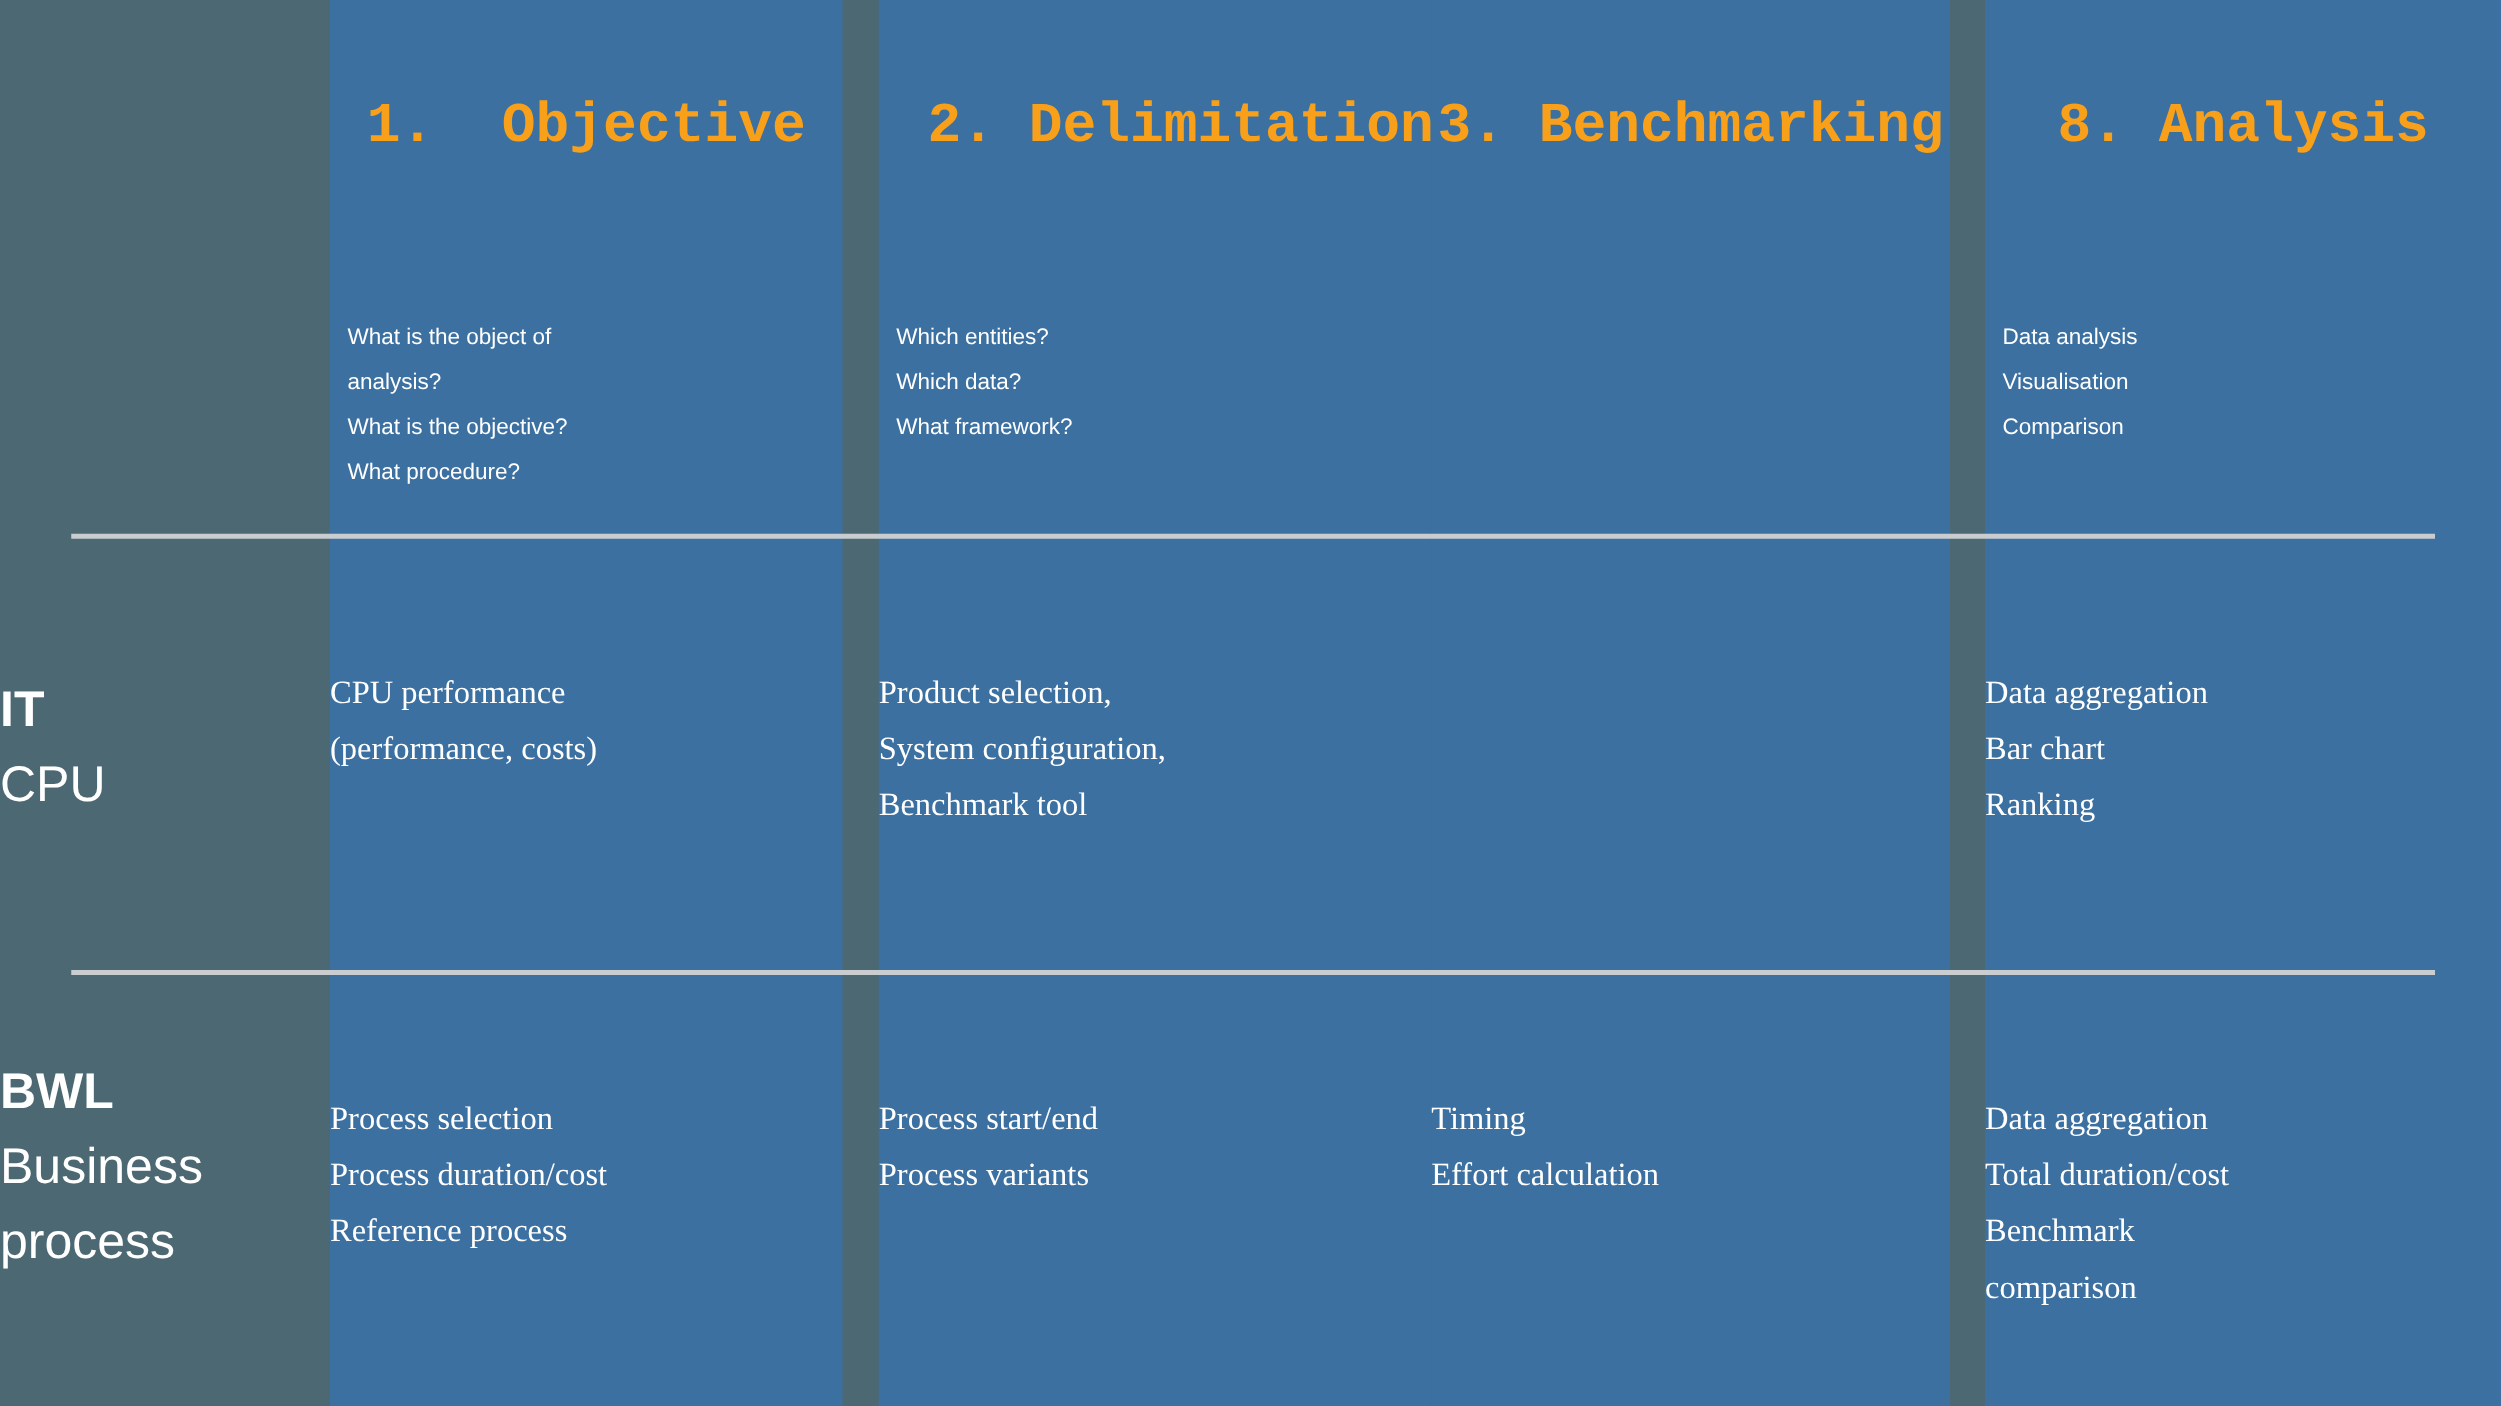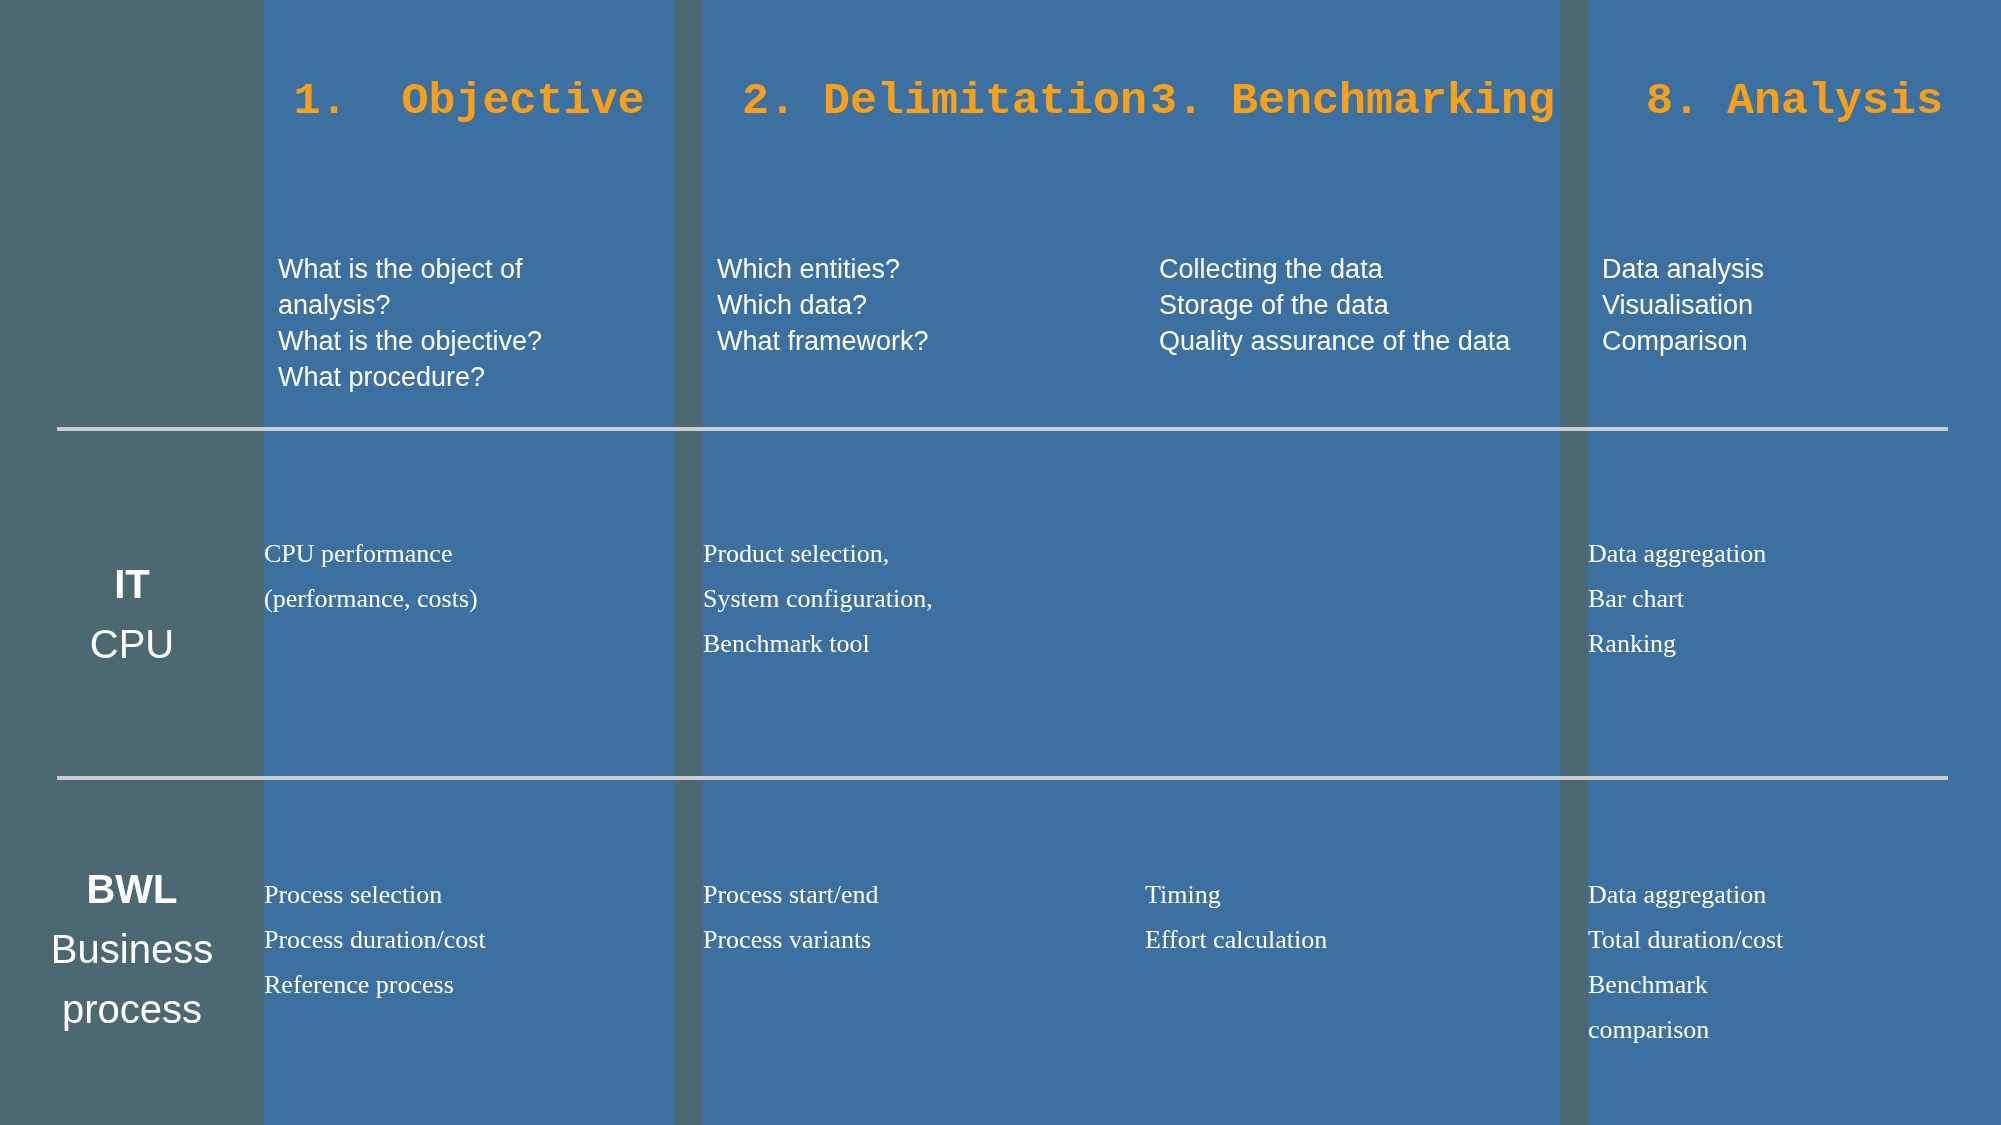--- a/index.html
+++ b/index.html
@@ -25,35 +25,34 @@
   .col-title{
     position:absolute;top:76px;left:0;right:0;
     text-align:center;
     font-size:45px;font-weight:700;
     color:var(--accent);
     white-space:pre-wrap;
     font-family:Liberation Mono, monospace;
   }
   .col-questions{
     position:absolute;top:251px;left:14px;right:10px;
-    font-size:27px;line-height:36px;
+    font-size:18px;line-height:36px;
     text-align:left;
   }
   .cell{
     position:absolute;left:0;right:0;
     text-align:left;
     font-size:26px;line-height:45px;font-family:Liberation Serif, serif;
   }
   .cell-it{top:531px;}
   .cell-bwl{top:872px;}
   .lines{white-space:pre-line;}
   .row-label{
     position:absolute;left:0;width:264px;
-    text-align:center;
-    font-size:40px;line-height:60px;margin-top:16px;
+    font-size:40px;line-height:60px;
   }
   .row-label-it{top:538px;}
   .row-label-bwl{top:843px;}
   .row-label .bold-line{display:block;font-weight:700;}
   .divider{
     position:absolute;left:57px;width:1891px;height:4px;
     background:var(--divider);
   }
   .divider-top{top:427px;}
   .divider-bottom{top:776px;}
@@ -83,23 +82,20 @@
 What framework?</div>
     <div class="cell cell-it lines">Product selection,
 System configuration,
 Benchmark tool</div>
     <div class="cell cell-bwl lines">Process start/end
 Process variants</div>
   </div>
 
   <div class="col-panel" style="left:1145px;width:415px;">
     <div class="col-title">3. Benchmarking</div>
-    <div class="col-questions lines">Collecting the data
-Storage of the data
-Quality assurance of the data</div>
     <div class="cell cell-bwl lines">Timing
 Effort calculation</div>
   </div>
 
   <div class="col-panel" style="left:1588px;width:413px;">
     <div class="col-title">8. Analysis</div>
     <div class="col-questions lines">Data analysis
 Visualisation
 Comparison</div>
     <div class="cell cell-it lines">Data aggregation

